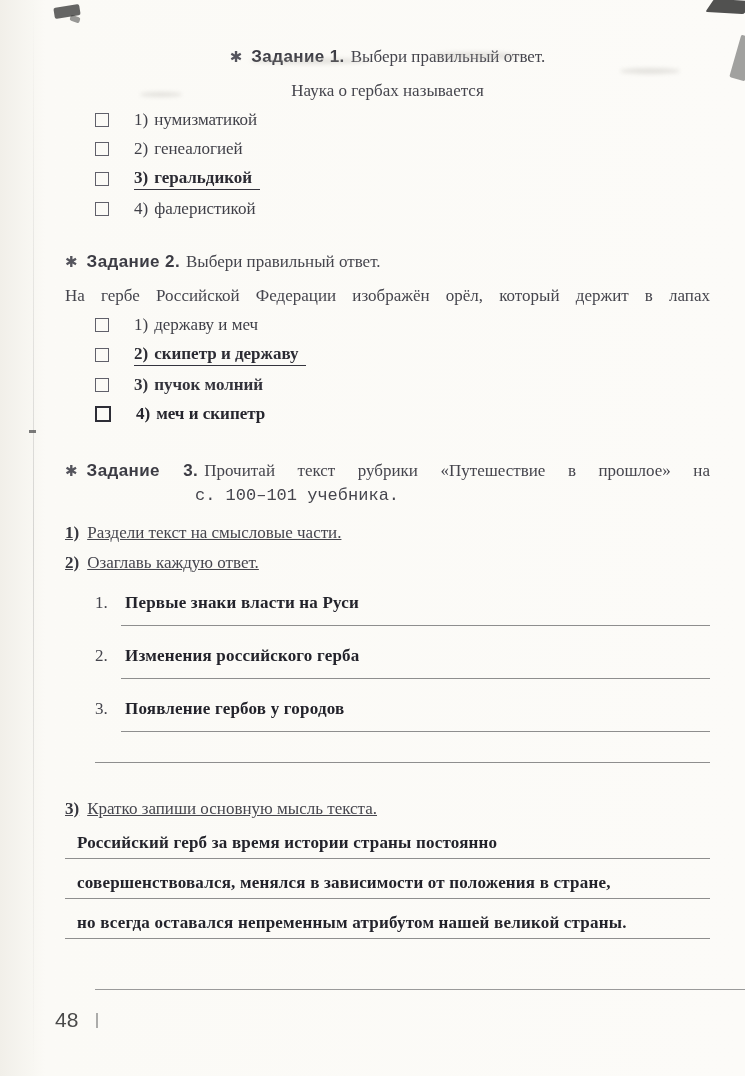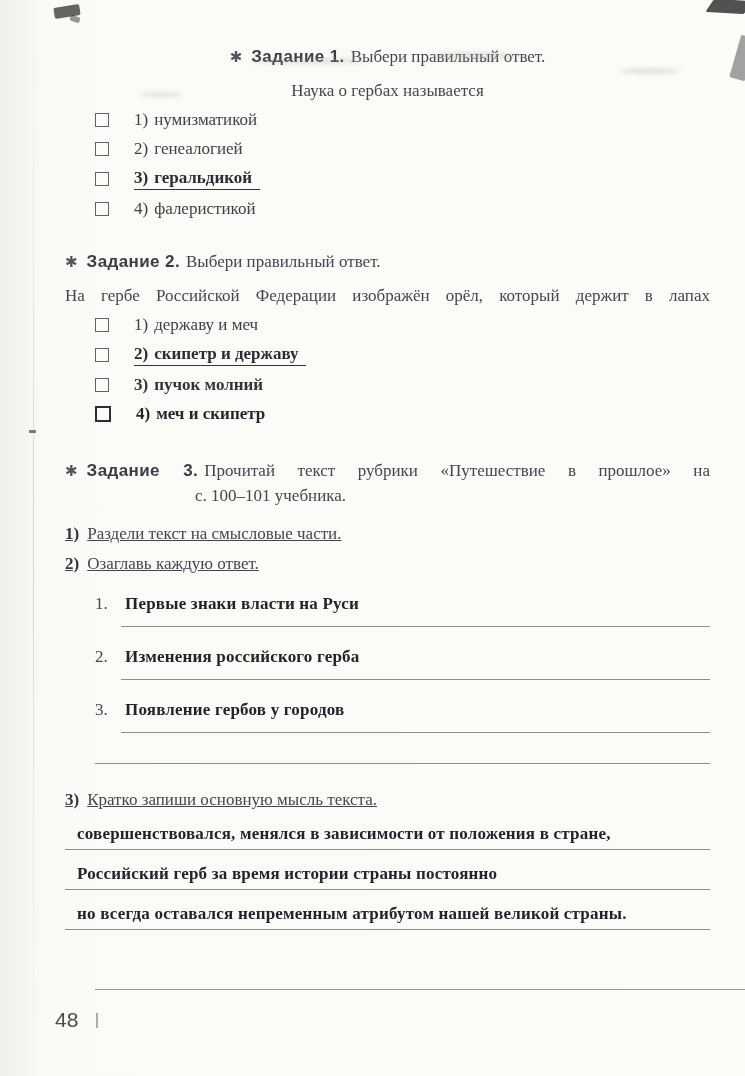--- a/index.html
+++ b/index.html
@@ -56,35 +56,35 @@
   .checkbox.dark { border-color:#2d2d36; border-width:2px; }
   .opt-num { margin-right:6px; }
   .opt-text.selected { border-bottom:1.8px solid #34343e; padding:0 8px 1px 0;
     font-weight:600; color:#2b2b33; }
   .opt-text.semibold { font-weight:600; color:#33333b; }
   .opt-text.bold { font-weight:700; color:#26262e; }
 
   .t1 { margin-top:46px;text-align:center; }
   .t2 { margin-top:32px; }
   .t3 { margin-top:36px; }
-  .indent-line { margin:4px 0 0 130px; font-size:17px; color:#45454d; }
+  .indent-line { margin:4px 0 0 130px; font-size:17px; color:#45454d;font-family:Liberation Mono, monospace; }
 
   .subtask { margin:18px 0 0 0; font-size:17px; color:#45454d;text-decoration:underline; }
   .sub-num { font-weight:700; margin-right:8px; color:#36363e; }
 
   .part-row { display:flex; align-items:baseline; margin:20px 0 0 30px; font-size:17px; }
   .part-num { flex:0 0 26px; color:#45454d; }
   .part-answer { flex:1; border-bottom:1.6px solid #8e8e8e; padding:0 0 12px 4px;
     font-weight:700; color:#23232b; letter-spacing:.2px; }
   .blank-line { margin:30px 0 0 30px; border-bottom:1.6px solid #8e8e8e; height:0; }
 
   .idea-line { margin-top:10px; border-bottom:1.6px solid #8e8e8e;
     padding:4px 0 5px 12px; font-size:17px; font-weight:700; color:#23232b;
     letter-spacing:.2px; }
-  .st3 { margin-top:26px; }
+  .st3 { margin-top:36px; }
 
   
   .footer-line { position:absolute; left:95px; right:0; bottom:86px;
     border-top:1.6px solid #9a9a9a; }
   .page-number { position:absolute; left:55px; bottom:44px;
     font-family:"Liberation Sans", sans-serif; font-size:21px; color:#4a4a4a; }
   .page-tick { position:absolute; left:96px; bottom:48px; width:2px; height:15px;
     background:#8a8a8a; opacity:.7; }
 </style>
 </head>
@@ -180,22 +180,22 @@
       <div class="part-row">
         <span class="part-num">3.</span>
         <span class="part-answer">Появление гербов у городов</span>
       </div>
       <div class="blank-line"></div>
 
       <p class="subtask st3">
         <span class="sub-num">3)</span><span>Кратко запиши основную мысль текста.</span>
       </p>
 
+      <div class="idea-line">Российский герб за время истории страны постоянно</div>
       <div class="idea-line">совершенствовался, менялся в зависимости от положения в стране,</div>
-      <div class="idea-line">Российский герб за время истории страны постоянно</div>
       <div class="idea-line">но всегда оставался непременным атрибутом нашей великой страны.</div>
     </section>
 
   </div>
 
   <div class="footer-line"></div>
   <div class="page-number">48</div>
   <div class="page-tick"></div>
 
 </div>

